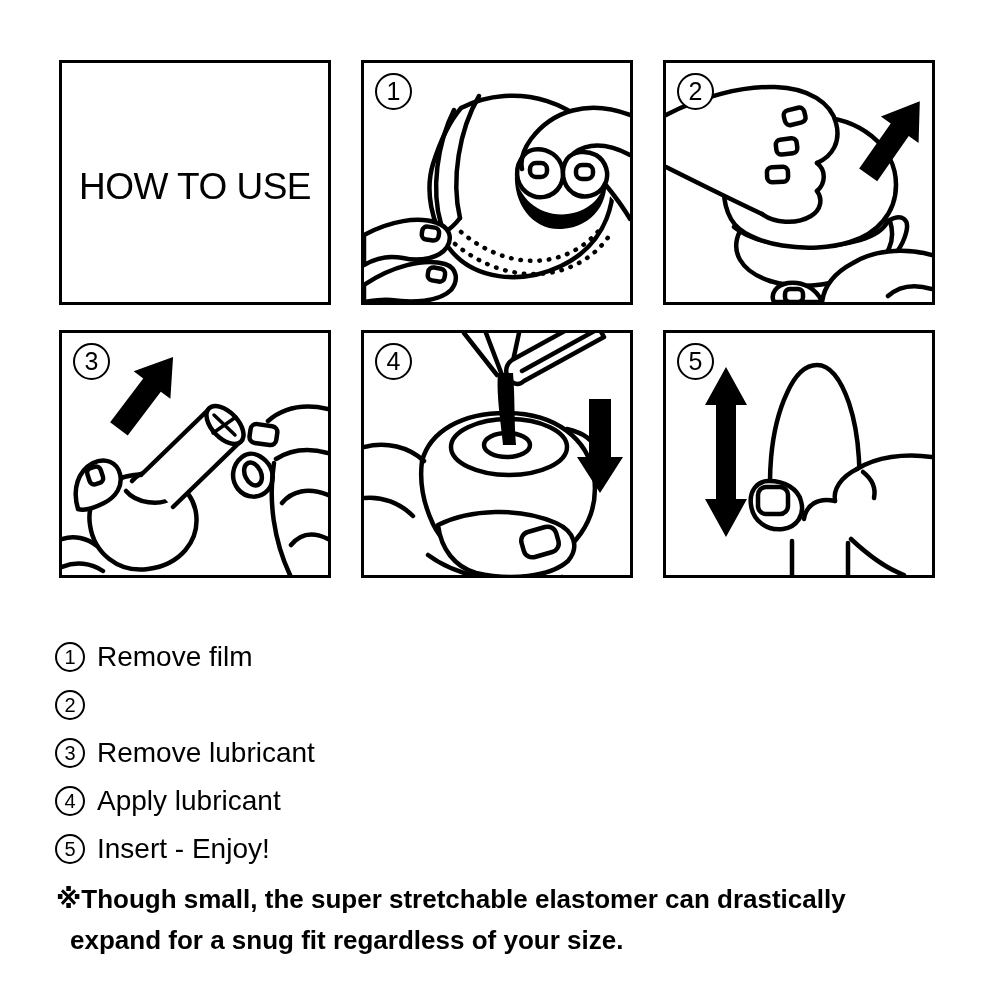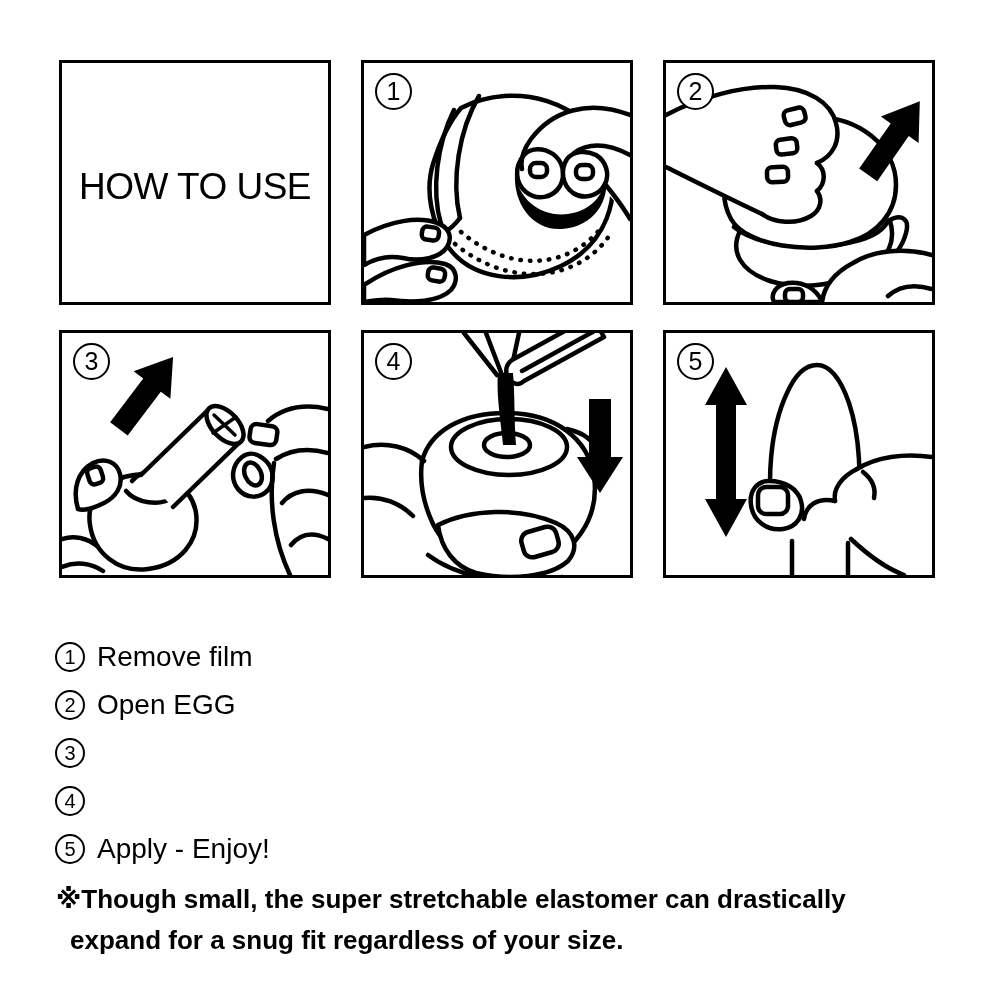--- a/index.html
+++ b/index.html
@@ -211,31 +211,32 @@
     </div>
   </div>
 
   <ul class="steps">
     <li>
       <span class="step-circle">1</span>
       <span class="step-label">Remove film</span>
     </li>
     <li>
       <span class="step-circle">2</span>
-      <span class="step-label">Open EGG</span>
     </li>
     <li>
       <span class="step-circle">3</span>
+      <span class="step-label">Remove lubricant</span>
     </li>
     <li>
       <span class="step-circle">4</span>
+      <span class="step-label">Apply lubricant</span>
     </li>
     <li>
       <span class="step-circle">5</span>
-      <span class="step-label">Apply - Enjoy!</span>
+      <span class="step-label">Insert - Enjoy!</span>
     </li>
   </ul>
 
   <div class="footnote">
     <span class="marker">※</span><span>Though small, the super stretchable elastomer can drastically</span>
     <span class="line2">expand for a snug fit regardless of your size.</span>
   </div>
 
 </div>
 

